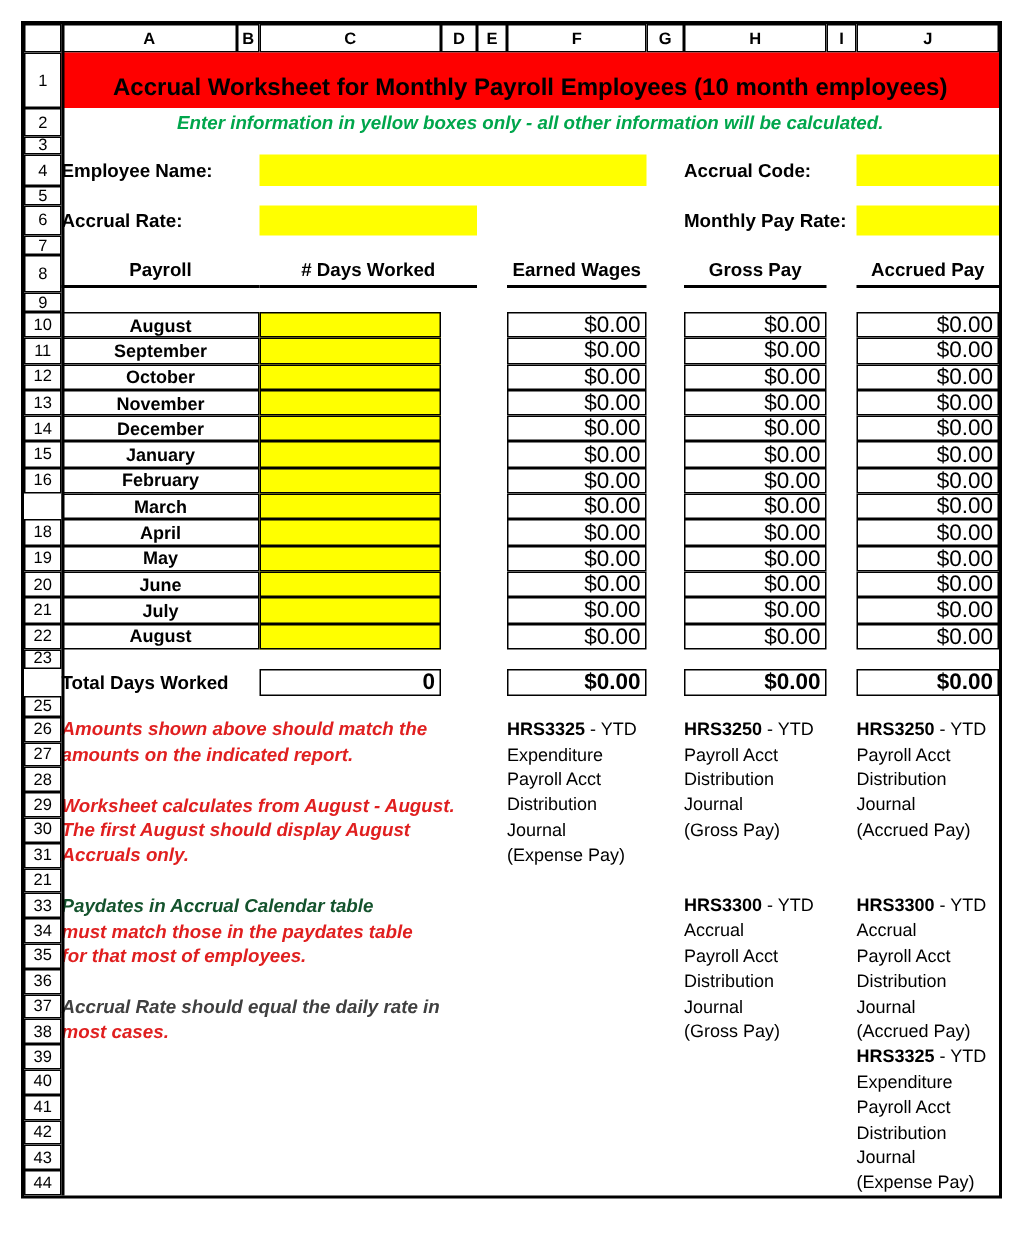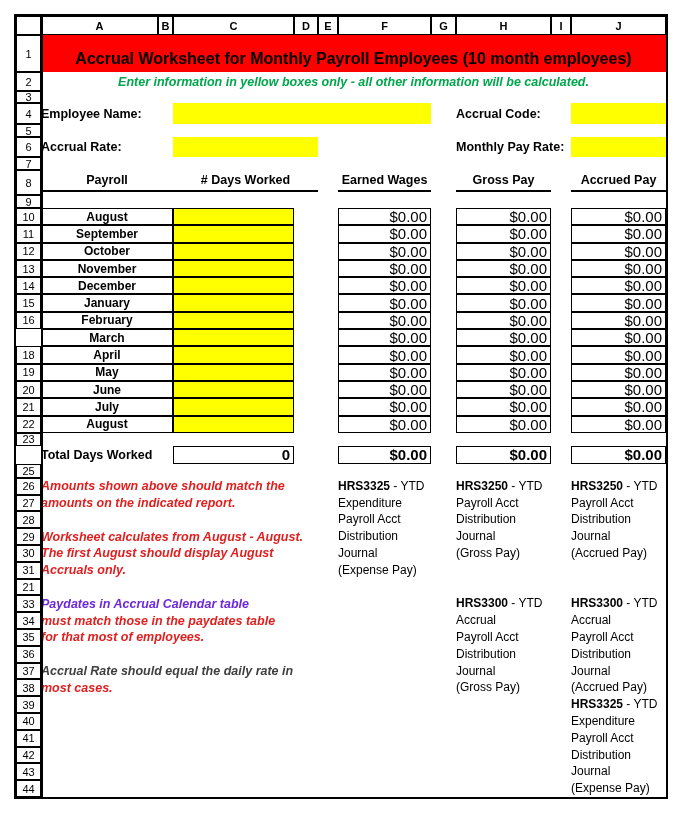--- a/index.html
+++ b/index.html
@@ -281,21 +281,21 @@
   <div class="vcell bold" style="grid-column:4; grid-row:25;">0</div>
   <div class="vcell cf bold" style="grid-row:25;">$0.00</div>
   <div class="vcell ch bold" style="grid-row:25;">$0.00</div>
   <div class="vcell cj bold" style="grid-row:25;">$0.00</div>
 
   <div class="rnote" style="grid-row:27; color:#E01F1F;">Amounts shown above should match the</div>
   <div class="rnote" style="grid-row:28; color:#E01F1F;">amounts on the indicated report.</div>
   <div class="rnote" style="grid-row:30; color:#E01F1F;">Worksheet calculates from August - August.</div>
   <div class="rnote" style="grid-row:31; color:#E01F1F;">The first August should display August</div>
   <div class="rnote" style="grid-row:32; color:#E01F1F;">Accruals only.</div>
-  <div class="rnote" style="grid-row:34; color:#6d28d9;">Paydates in Accrual Calendar table</div>
+  <div class="rnote" style="grid-row:34; color:#14532d;">Paydates in Accrual Calendar table</div>
   <div class="rnote" style="grid-row:35; color:#E01F1F;">must match those in the paydates table</div>
   <div class="rnote" style="grid-row:36; color:#E01F1F;">for that most of employees.</div>
   <div class="rnote" style="grid-row:38; color:#404040;">Accrual Rate should equal the daily rate in</div>
   <div class="rnote" style="grid-row:39; color:#E01F1F;">most cases.</div>
 
   <div class="hrs" style="grid-column:7/9; grid-row:27/33;">
     <div><span class="code">HRS3325</span><span> - YTD</span></div>
     <div>Expenditure</div>
     <div>Payroll Acct</div>
     <div>Distribution</div>

